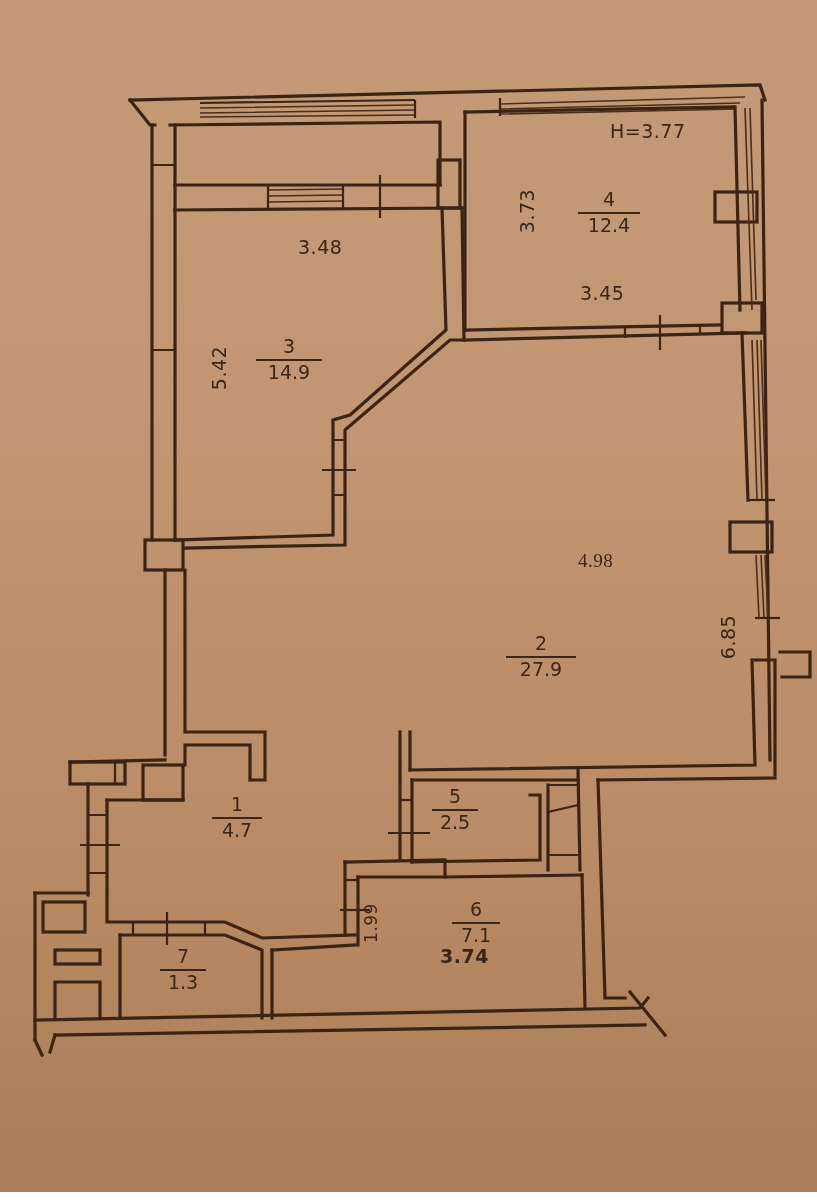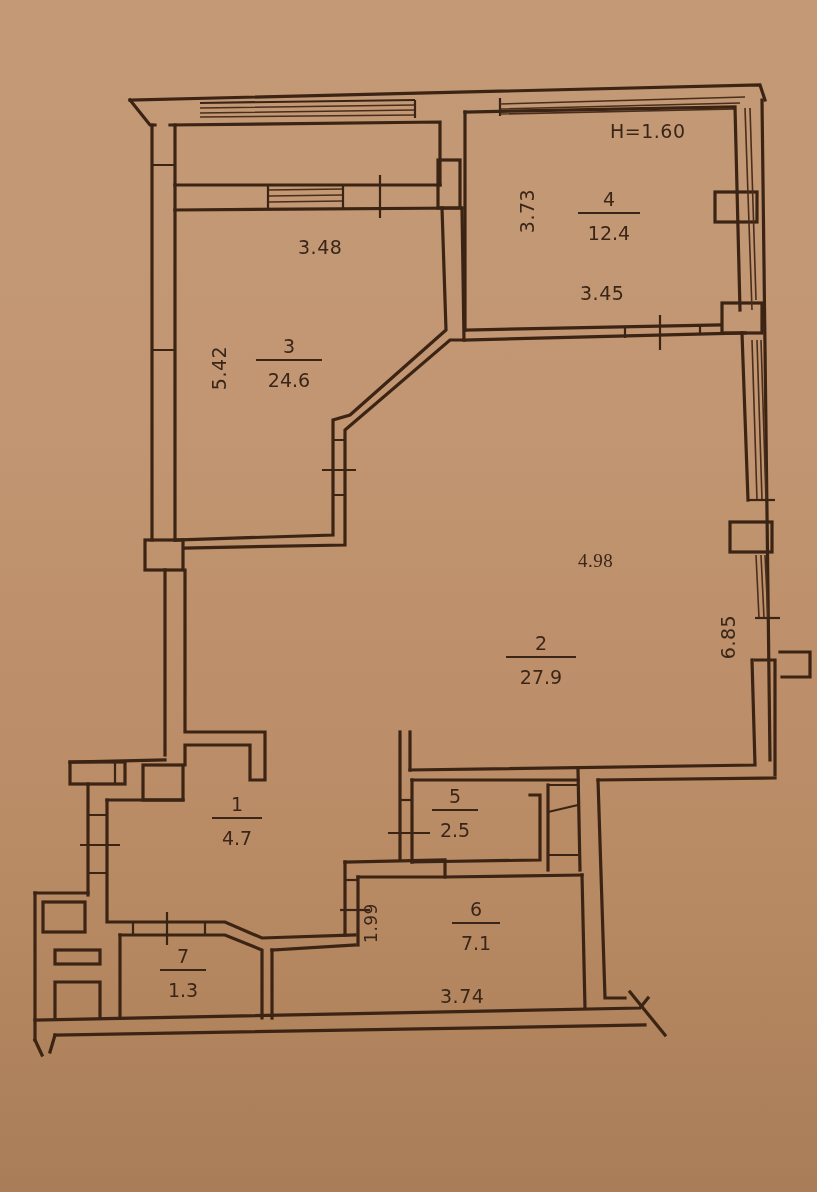--- a/index.html
+++ b/index.html
@@ -26,21 +26,21 @@
       white-space: nowrap;
     }
     .room {
       position: absolute;
       text-align: center;
       color: #3a2618;
       font-size: 19px;
       line-height: 22px;
     }
     .room .num { display: block; padding-bottom: 2px; }
-    .room .area { display: block; border-top: 2px solid #3a2618; padding-top: 8px; }
+    .room .area { display: block; border-top: 2px solid #3a2618; padding-top: 0; }
     .rot { transform: rotate(-90deg); transform-origin: center center; }
   </style>
 </head>
 <body>
 
 <div class="paper"></div>
 
 <svg class="plan" width="817" height="1200" viewBox="0 0 817 1200">
 
   <g>
@@ -159,33 +159,33 @@
 
   <g>
     <path class="w" d="M35 1020 L640 1008 L648 998"></path>
     <path class="w" d="M55 1035 L645 1025"></path>
     <path class="w" d="M630 992 L665 1035"></path>
     <path class="w" d="M35 1040 L42 1055"></path>
     <path class="w" d="M55 1035 L50 1052"></path>
   </g>
 </svg>
 
-<div class="lbl" style="left:610px; top:120px;">H=1.60</div>
+<div class="lbl" style="left:610px; top:120px;">H=3.77</div>
 
 <div class="room" style="left:578px; top:188px; width:62px;">
   <span class="num">4</span>
   <span class="area">12.4</span>
 </div>
 <div class="lbl rot" style="left:505px; top:200px;">3.73</div>
 <div class="lbl" style="left:580px; top:282px;">3.45</div>
 
 <div class="lbl" style="left:298px; top:236px;">3.48</div>
 <div class="room" style="left:256px; top:335px; width:66px;">
   <span class="num">3</span>
-  <span class="area">24.6</span>
+  <span class="area">14.9</span>
 </div>
 <div class="lbl rot" style="left:197px; top:357px;">5.42</div>
 
 <div class="lbl" style="left:578px; top:550px;font-family:Liberation Serif, serif;">4.98</div>
 <div class="room" style="left:506px; top:632px; width:70px;">
   <span class="num">2</span>
   <span class="area">27.9</span>
 </div>
 <div class="lbl rot" style="left:706px; top:626px;">6.85</div>
 
@@ -196,19 +196,19 @@
 
 <div class="room" style="left:432px; top:785px; width:46px;">
   <span class="num">5</span>
   <span class="area">2.5</span>
 </div>
 
 <div class="room" style="left:452px; top:898px; width:48px;">
   <span class="num">6</span>
   <span class="area">7.1</span>
 </div>
-<div class="lbl" style="left:440px; top:985px;">3.74</div>
+<div class="lbl" style="left:440px; top:945px;font-weight:bold;">3.74</div>
 <div class="lbl rot" style="left:351px; top:913px; font-size:17px;">1.99</div>
 
 <div class="room" style="left:160px; top:945px; width:46px;">
   <span class="num">7</span>
   <span class="area">1.3</span>
 </div>
 
 </body></html>

